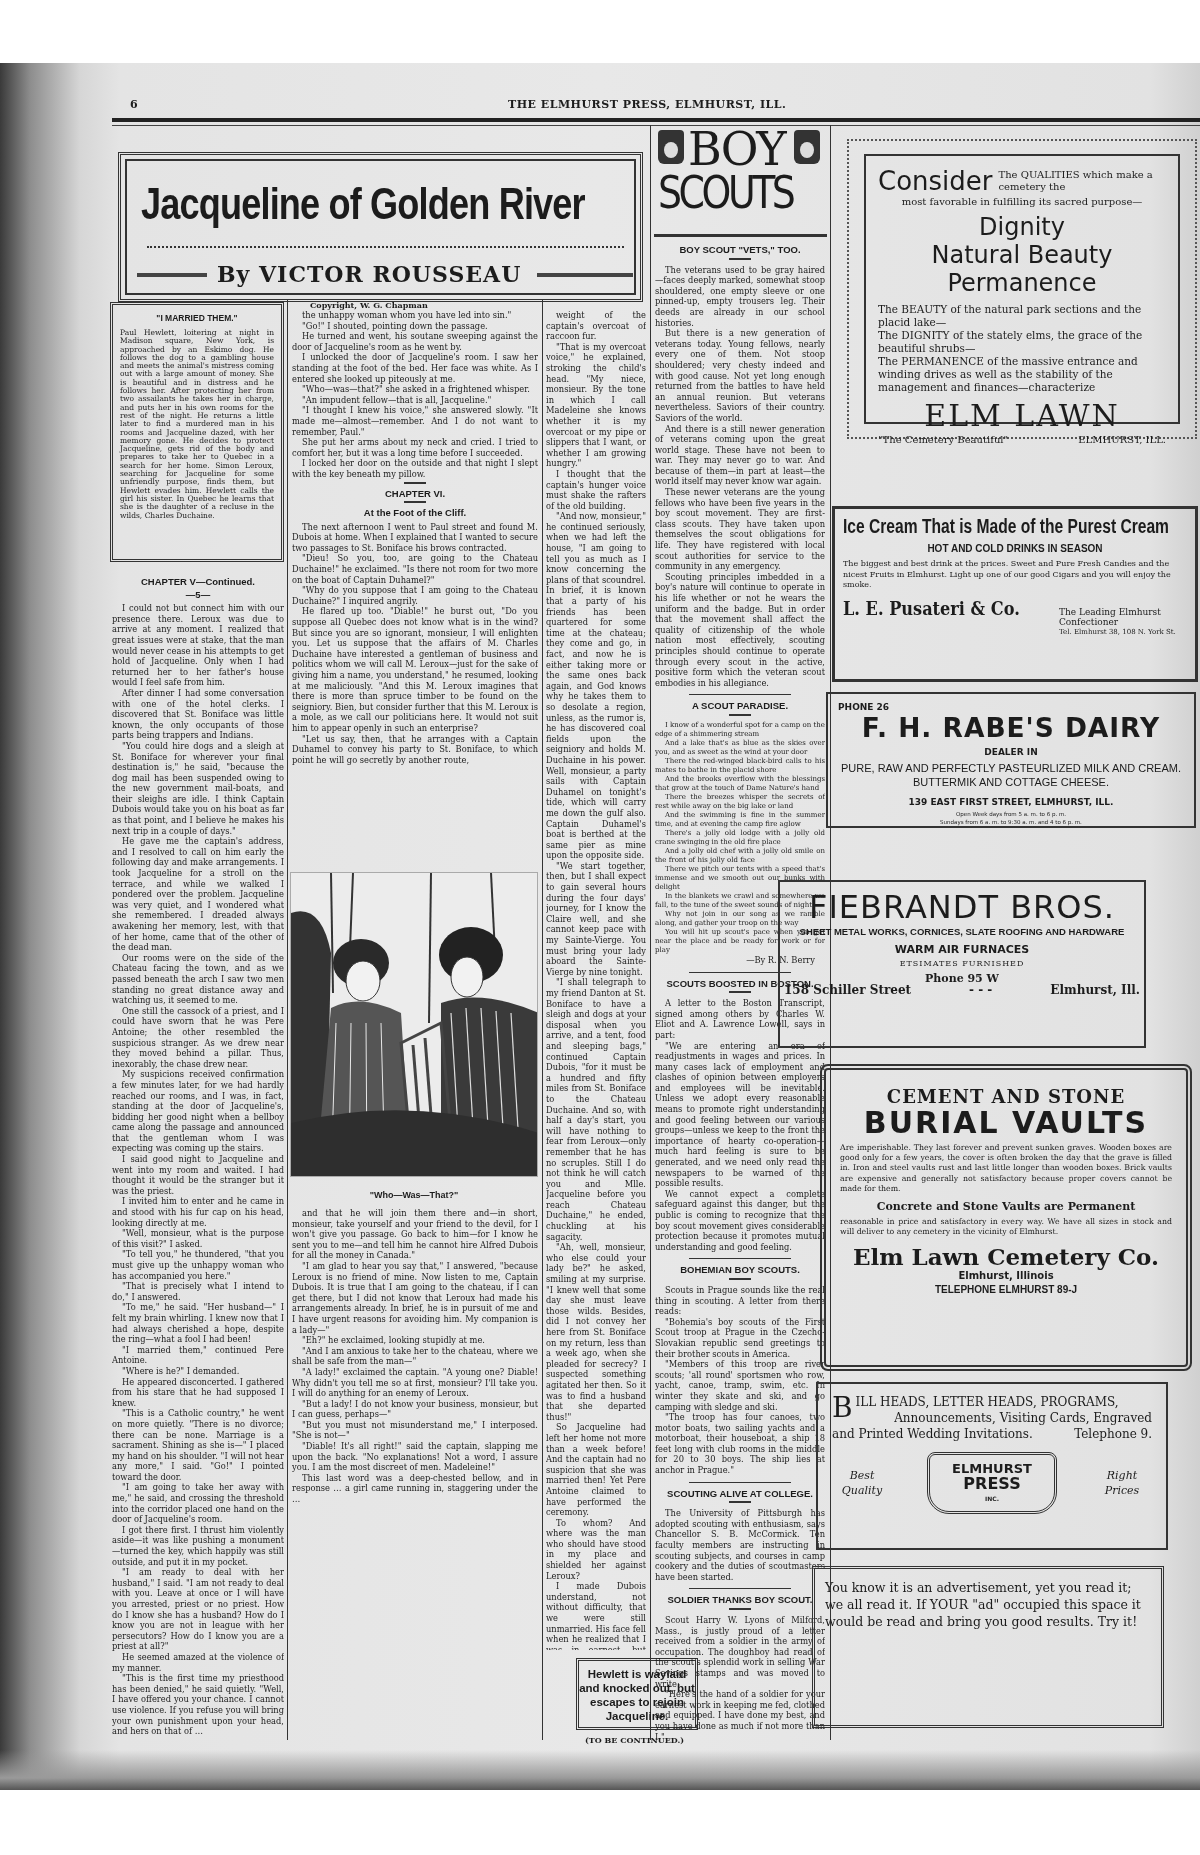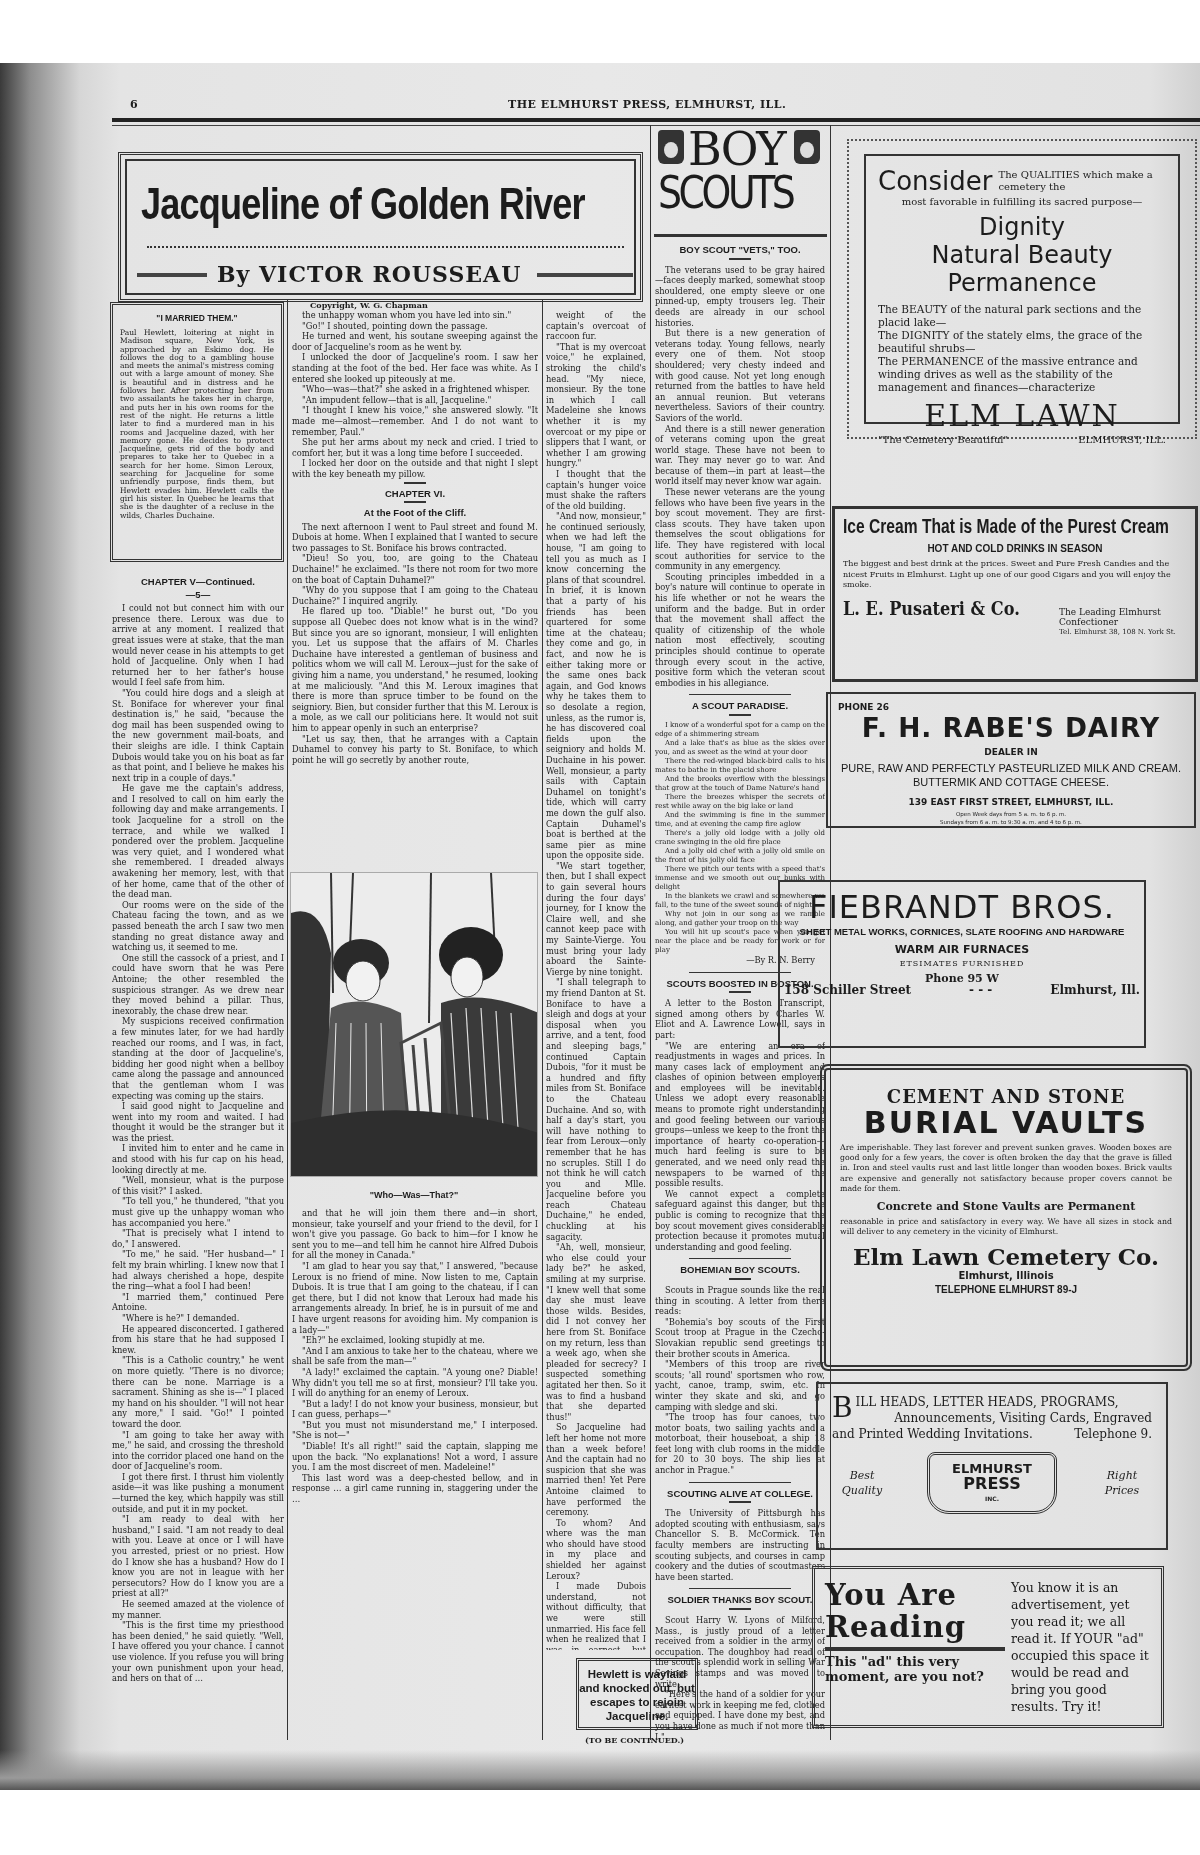--- a/index.html
+++ b/index.html
@@ -148,20 +148,21 @@
 <div class="synopsis">
   <h4>"I MARRIED THEM."</h4>
   <p>Paul Hewlett, loitering at night in Madison square, New York, is approached by an Eskimo dog. He follows the dog to a gambling house and meets the animal's mistress coming out with a large amount of money. She is beautiful and in distress and he follows her. After protecting her from two assailants he takes her in charge, and puts her in his own rooms for the rest of the night. He returns a little later to find a murdered man in his rooms and Jacqueline dazed, with her memory gone. He decides to protect Jacqueline, gets rid of the body and prepares to take her to Quebec in a search for her home. Simon Leroux, searching for Jacqueline for some unfriendly purpose, finds them, but Hewlett evades him. Hewlett calls the girl his sister. In Quebec he learns that she is the daughter of a recluse in the wilds, Charles Duchaine.</p>
 </div>
 
 <div class="col" style="left:112px;top:572px;width:172px;height:1165px;">
   <h4>CHAPTER V—Continued.</h4>
   <h5>—5—</h5>
   <div id="col1-paras">
       <p>I could not but connect him with our presence there. Leroux was due to arrive at any moment. I realized that great issues were at stake, that the man would never cease in his attempts to get hold of Jacqueline. Only when I had returned her to her father's house would I feel safe from him.</p>
+      <p>After dinner I had some conversation with one of the hotel clerks. I discovered that St. Boniface was little known, the only occupants of those parts being trappers and Indians.</p>
       <p>"You could hire dogs and a sleigh at St. Boniface for wherever your final destination is," he said, "because the dog mail has been suspended owing to the new government mail-boats, and their sleighs are idle. I think Captain Dubois would take you on his boat as far as that point, and I believe he makes his next trip in a couple of days."</p>
       <p>He gave me the captain's address, and I resolved to call on him early the following day and make arrangements. I took Jacqueline for a stroll on the terrace, and while we walked I pondered over the problem. Jacqueline was very quiet, and I wondered what she remembered. I dreaded always awakening her memory, lest, with that of her home, came that of the other of the dead man.</p>
       <p>Our rooms were on the side of the Chateau facing the town, and as we passed beneath the arch I saw two men standing no great distance away and watching us, it seemed to me.</p>
       <p>One still the cassock of a priest, and I could have sworn that he was Pere Antoine; the other resembled the suspicious stranger. As we drew near they moved behind a pillar. Thus, inexorably, the chase drew near.</p>
       <p>My suspicions received confirmation a few minutes later, for we had hardly reached our rooms, and I was, in fact, standing at the door of Jacqueline's, bidding her good night when a bellboy came along the passage and announced that the gentleman whom I was expecting was coming up the stairs.</p>
       <p>I said good night to Jacqueline and went into my room and waited. I had thought it would be the stranger but it was the priest.</p>
       <p>I invited him to enter and he came in and stood with his fur cap on his head, looking directly at me.</p>
       <p>"Well, monsieur, what is the purpose of this visit?" I asked.</p>
       <p>"To tell you," he thundered, "that you must give up the unhappy woman who has accompanied you here."</p>
       <p>"That is precisely what I intend to do," I answered.</p>
@@ -417,20 +418,14 @@
     <div class="logo">
       <div>ELMHURST</div>
       <div style="font-size:16px;">PRESS</div>
       <small>INC.</small>
     </div>
     <div class="side" style="width:60px;">Right Prices</div>
   </div>
 </div>
 
 <div class="ad ad-read">
-  <div class="left">
-    <div class="yar">You Are</div>
-    <div class="yar">Reading</div>
-    <div class="bar"></div>
-    <div class="q">This "ad" this very moment, are you not?</div>
-  </div>
   <div class="right">You know it is an advertisement, yet you read it; we all read it. If YOUR "ad" occupied this space it would be read and bring you good results. Try it!</div>
 </div>
 
 </body></html>

